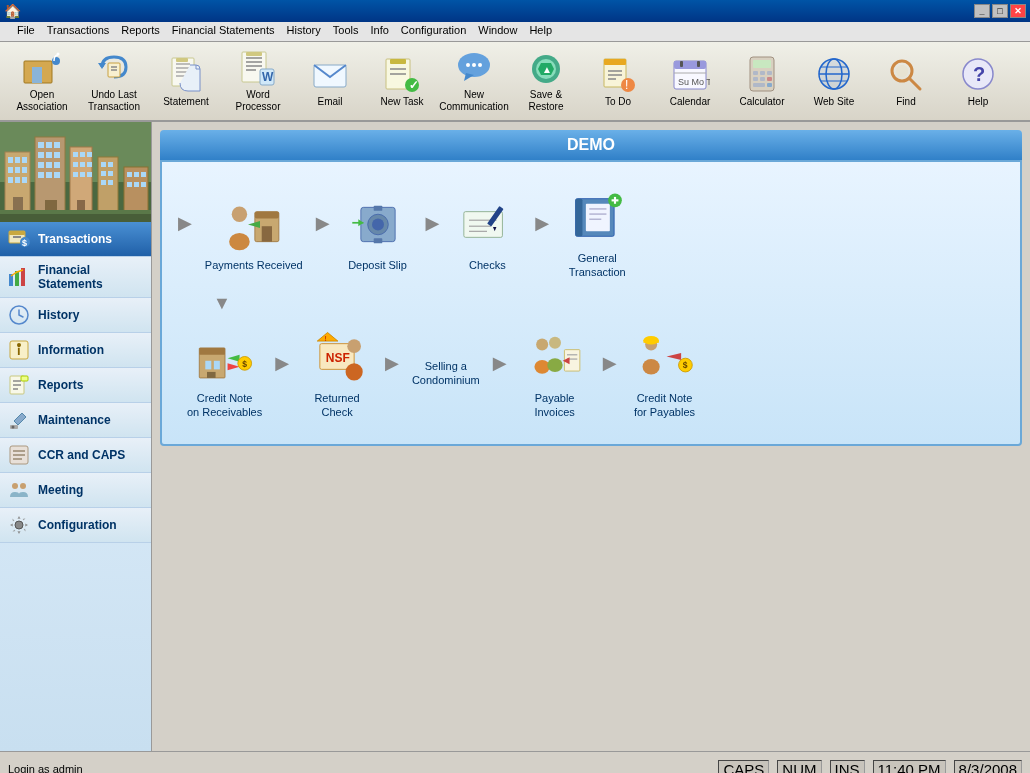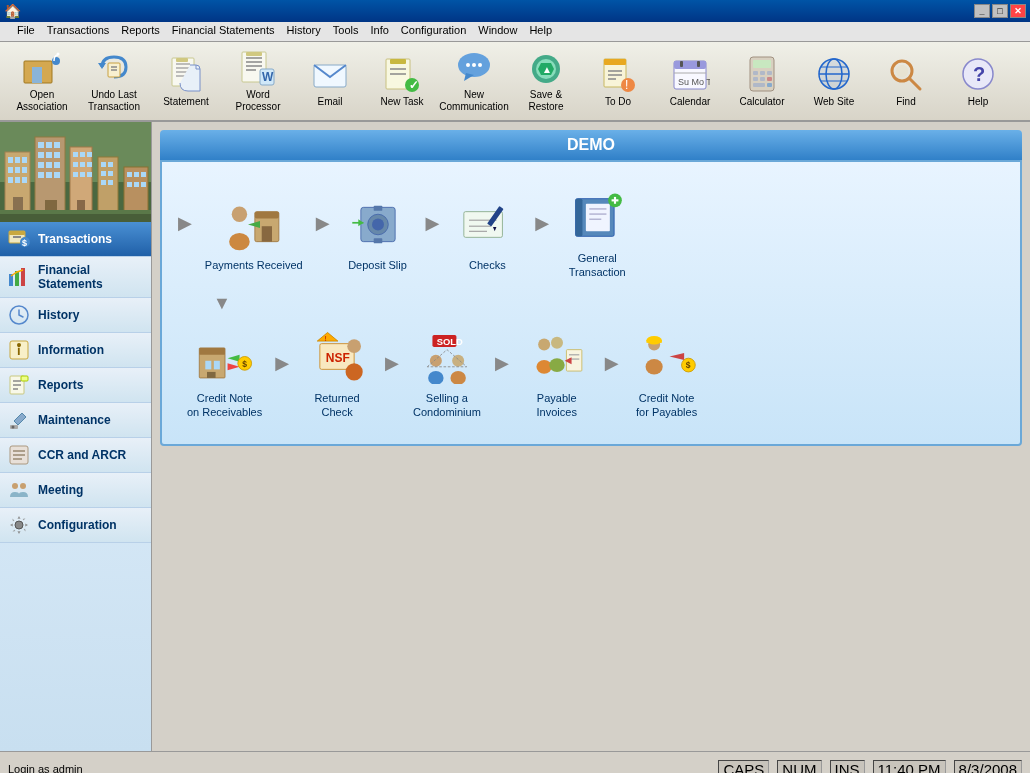--- a/index.html
+++ b/index.html
@@ -547,21 +547,21 @@
     </div>
     <div class="sidebar-item">
       <div class="sidebar-icon">
         <svg width="22" height="22" viewBox="0 0 22 22">
             <rect x="2" y="2" width="18" height="18" rx="2" fill="#e8e0d8" stroke="#aa9880"></rect>
             <line x1="5" y1="7" x2="17" y2="7" stroke="#998870" stroke-width="1.5"></line>
             <line x1="5" y1="11" x2="17" y2="11" stroke="#998870" stroke-width="1.5"></line>
             <line x1="5" y1="15" x2="14" y2="15" stroke="#998870" stroke-width="1.5"></line>
           </svg>
       </div>
-      <span>CCR and ARCR</span>
+      <span>CCR and CAPS</span>
     </div>
     <div class="sidebar-item">
       <div class="sidebar-icon">
         <svg width="22" height="22" viewBox="0 0 22 22">
             <circle cx="7" cy="7" r="3" fill="#c8a070"></circle>
             <circle cx="15" cy="7" r="3" fill="#c8a070"></circle>
             <path d="M2 18 Q2 13 7 13 Q11 13 11 15 Q11 13 15 13 Q20 13 20 18" fill="#8ab4c8"></path>
           </svg>
       </div>
       <span>Meeting</span>
@@ -706,34 +706,20 @@
               <circle cx="55" cy="18" r="8" fill="#c8a070"></circle>
               <ellipse cx="55" cy="48" rx="10" ry="10" fill="#cc6622"></ellipse>
             </svg>
           </div>
           <div class="trans-label">Returned<br>Check</div>
         </div>
 
         <div class="arrow-right">▶</div>
 
         <div class="trans-item">
-          <div class="trans-icon-box">
-            <svg class="trans-svg" viewBox="0 0 70 60">
-
-              <rect x="18" y="5" width="28" height="14" rx="2" fill="#cc2222"></rect>
-              <text x="23" y="17" font-size="11" fill="white" font-weight="bold">SOLD</text>
-
-              <circle cx="22" cy="35" r="7" fill="#c8a070"></circle>
-              <ellipse cx="22" cy="55" rx="9" ry="8" fill="#4488cc"></ellipse>
-              <circle cx="48" cy="35" r="7" fill="#c8b080"></circle>
-              <ellipse cx="48" cy="55" rx="9" ry="8" fill="#cc8844"></ellipse>
-
-              <polygon points="12,42 35,22 58,42" fill="none" stroke="#888888" stroke-width="1" stroke-dasharray="3,2"></polygon>
-            </svg>
-          </div>
           <div class="trans-label">Selling a<br>Condominium</div>
         </div>
 
         <div class="arrow-right">▶</div>
 
         <div class="trans-item">
           <div class="trans-icon-box">
             <svg class="trans-svg" viewBox="0 0 70 60">
 
               <circle cx="20" cy="16" r="7" fill="#c8a870"></circle>

